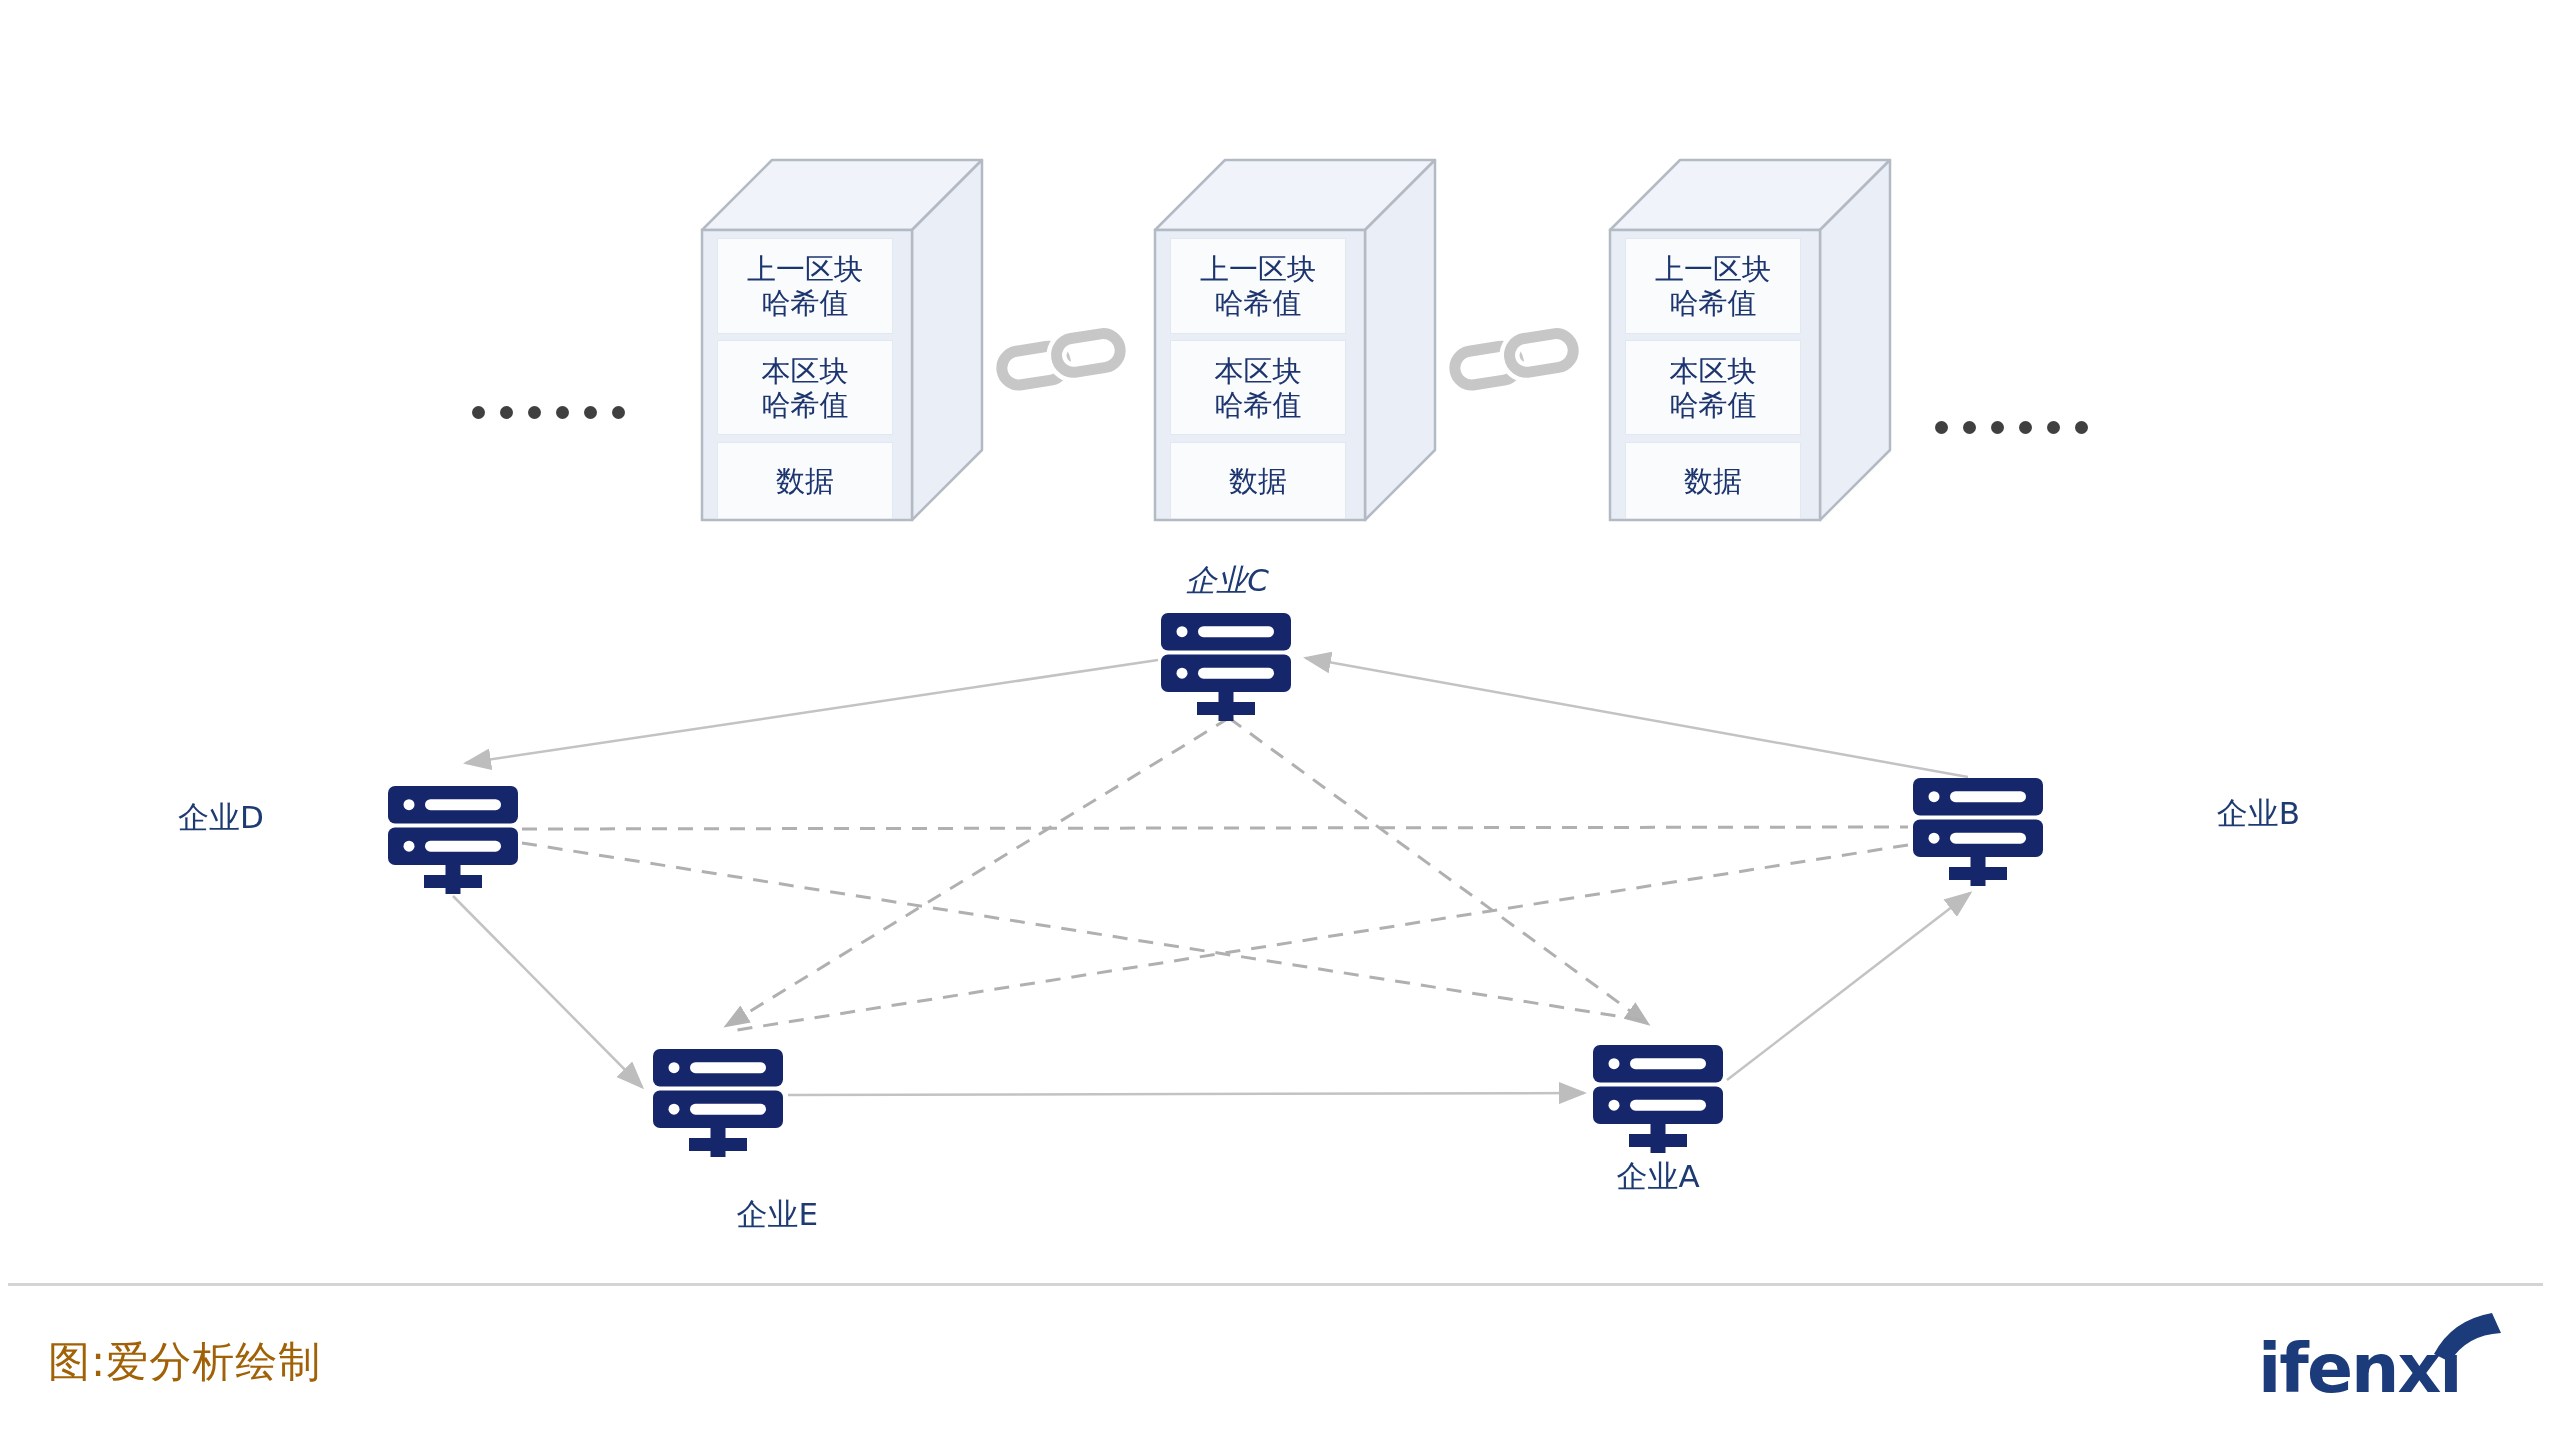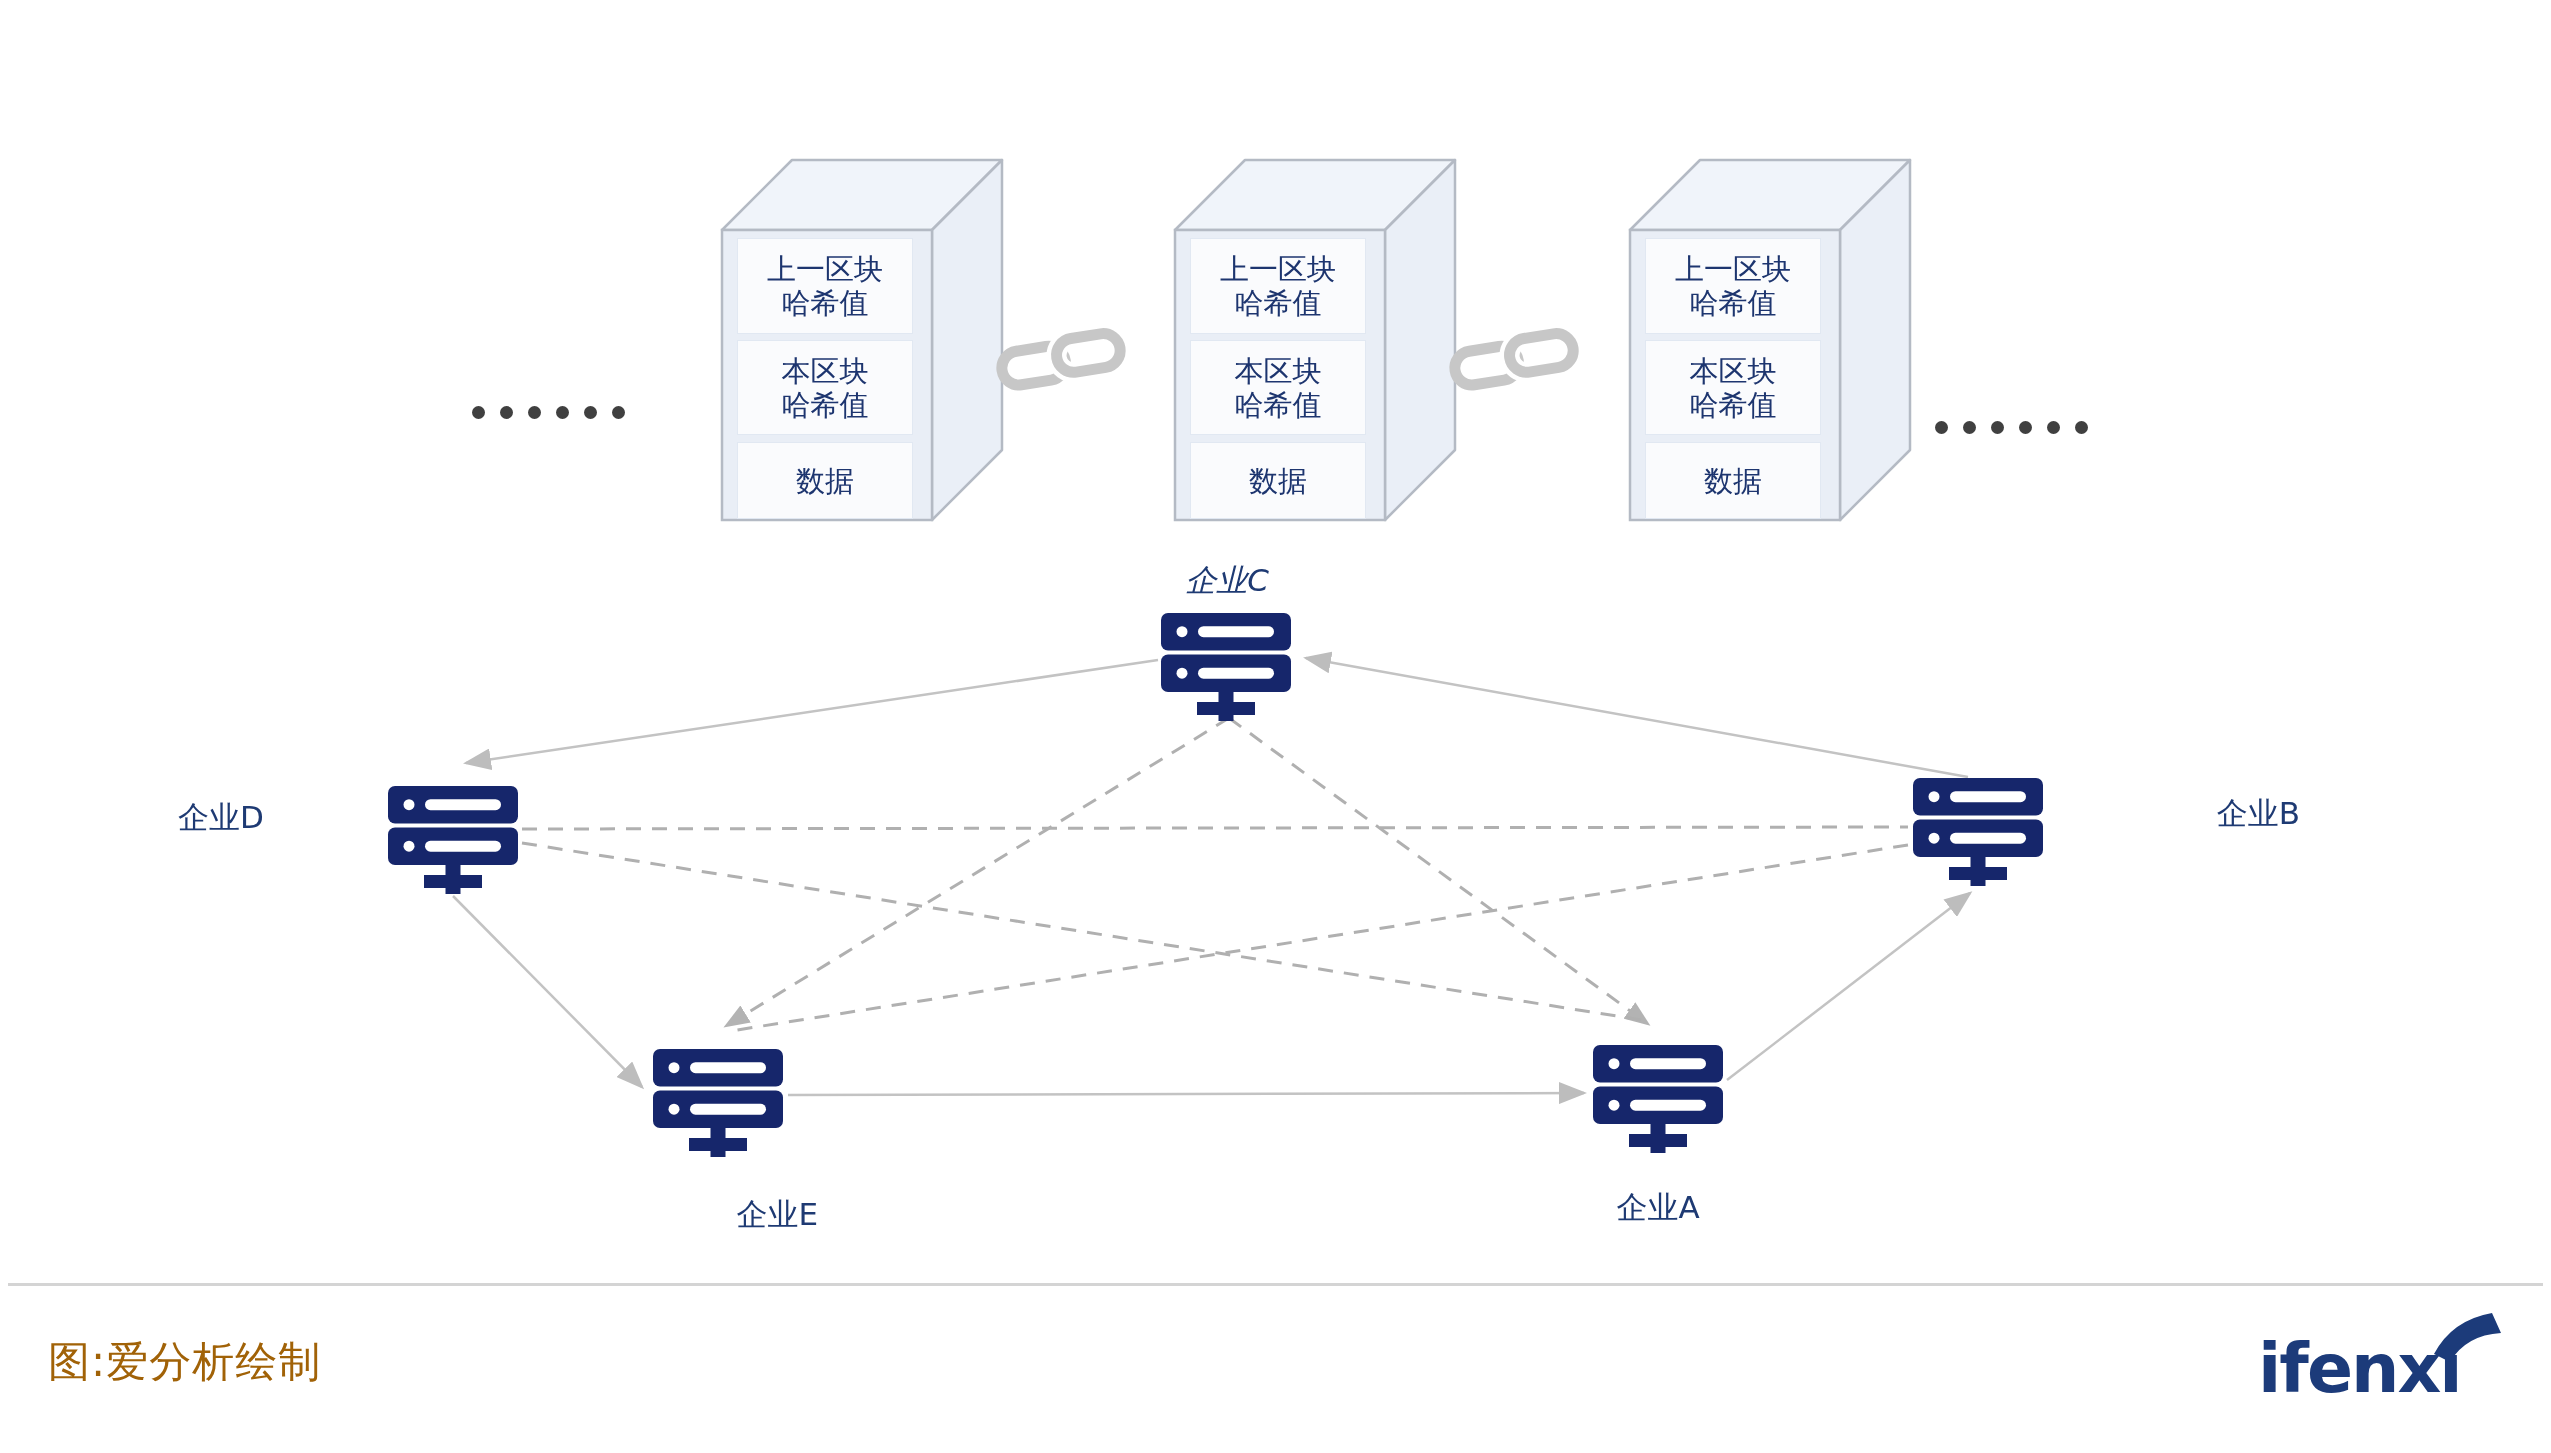--- a/index.html
+++ b/index.html
@@ -4,21 +4,21 @@
 <style>
   html,body{margin:0;padding:0;background:#ffffff;}
   #screen{position:relative;width:2551px;height:1453px;background:#ffffff;overflow:hidden;
           font-family:"DejaVu Sans","Liberation Sans",sans-serif;}
 
   
   .title{position:absolute;left:0;right:0;top:48px;text-align:center;
          font-size:38px;font-weight:bold;color:#1a3168;letter-spacing:3px;}
 
   
-  .block{position:absolute;top:158px;width:284px;height:364px;margin-left:20px;}
+  .block{position:absolute;top:158px;width:284px;height:364px;}
   .block svg{position:absolute;left:0;top:0;}
   .block-section{position:absolute;left:17px;width:174px;background:#fafbfd;border:1px solid #e1e8f2;
          display:flex;align-items:center;justify-content:center;text-align:center;
          color:#1d356f;font-size:29px;line-height:34px;white-space:pre-line;}
   .sec1{top:80px;height:94px;}
   .sec2{top:182px;height:93px;}
   .sec3{top:284px;height:75px;}
   .blk1{left:700px;}
   .blk2{left:1153px;}
   .blk3{left:1608px;}
@@ -34,21 +34,21 @@
   .dots-right{left:1935px;top:421px;}
   .dot{width:13px;height:13px;border-radius:50%;background:#404040;}
 
   
   #net{position:absolute;left:0;top:0;}
   .node-label{position:absolute;color:#1e3a73;font-size:31px;}
   .lbl-c{left:1127px;width:200px;top:560px;text-align:center;font-style:italic;}
   .lbl-d{left:178px;width:204px;top:797px;text-align:left;}
   .lbl-b{left:2060px;width:240px;top:793px;text-align:right;}
   .lbl-e{left:618px;width:200px;top:1194px;text-align:right;}
-  .lbl-a{left:1558px;width:200px;top:1156px;text-align:center;margin-top:31px;}
+  .lbl-a{left:1558px;width:200px;top:1156px;text-align:center;}
 
   
   .footer-divider{position:absolute;left:8px;right:8px;top:1283px;height:3px;background:#d4d4d4;}
   .caption{position:absolute;left:48px;top:1334px;font-size:42px;color:#a16207;letter-spacing:1px;}
   .logo{position:absolute;left:2256px;top:1308px;}
 </style>
 </head>
 <body>
 
 <div id="screen">

